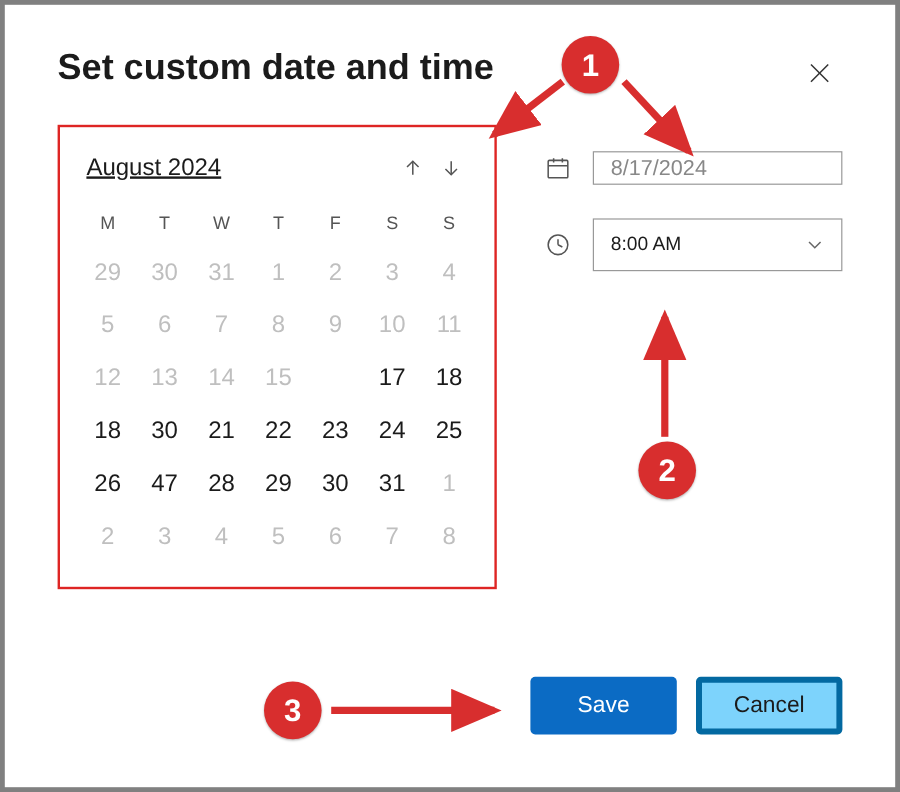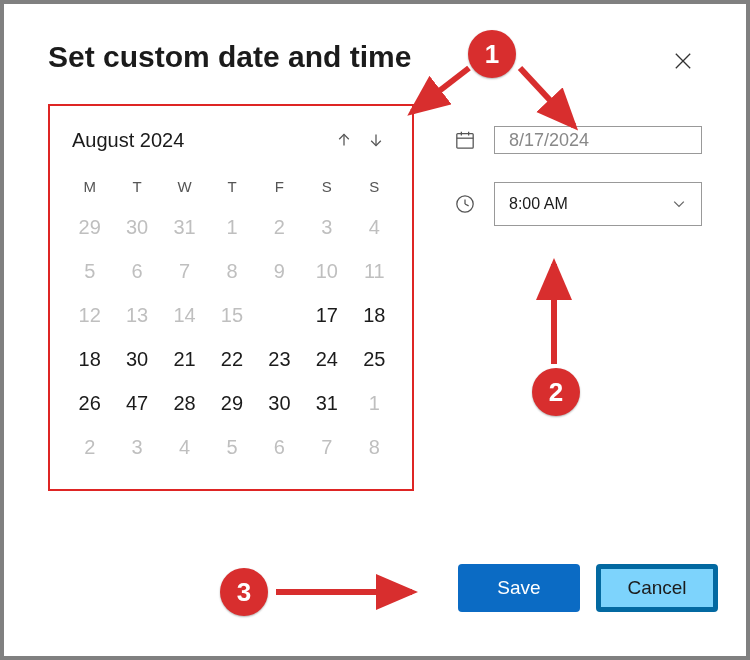--- a/index.html
+++ b/index.html
@@ -43,20 +43,21 @@
     border: 2px solid #de2524;
     padding: 18px 14px 20px 16px;
     width: 366px;
     margin-right: 38px;
   }
   .cal-header {
     display: flex;
     align-items: center;
     margin-bottom: 14px;
     padding: 0 6px;
+    text-decoration: underline;
   }
   .cal-month {
     font-size: 20px;
     font-weight: 500;
     flex: 1;
     color: #1b1b1b;
   }
   .nav-btn {
     width: 32px; height: 32px;
     display: flex; align-items: center; justify-content: center;
@@ -145,21 +146,21 @@
     display: flex;
     align-items: center;
     justify-content: space-between;
     cursor: pointer;
   }
   .time-select svg { width: 16px; height: 16px; stroke: #666; stroke-width: 1.6; fill: none; }
   
   .footer {
     position: absolute;
     bottom: 44px;
-    right: 28px;
+    right: 44px;
     display: flex;
     gap: 16px;
     align-items: flex-end;
   }
   .btn {
     min-width: 122px;
     height: 48px;
     font-size: 19px;
     font-weight: 500;
     border-radius: 4px;

